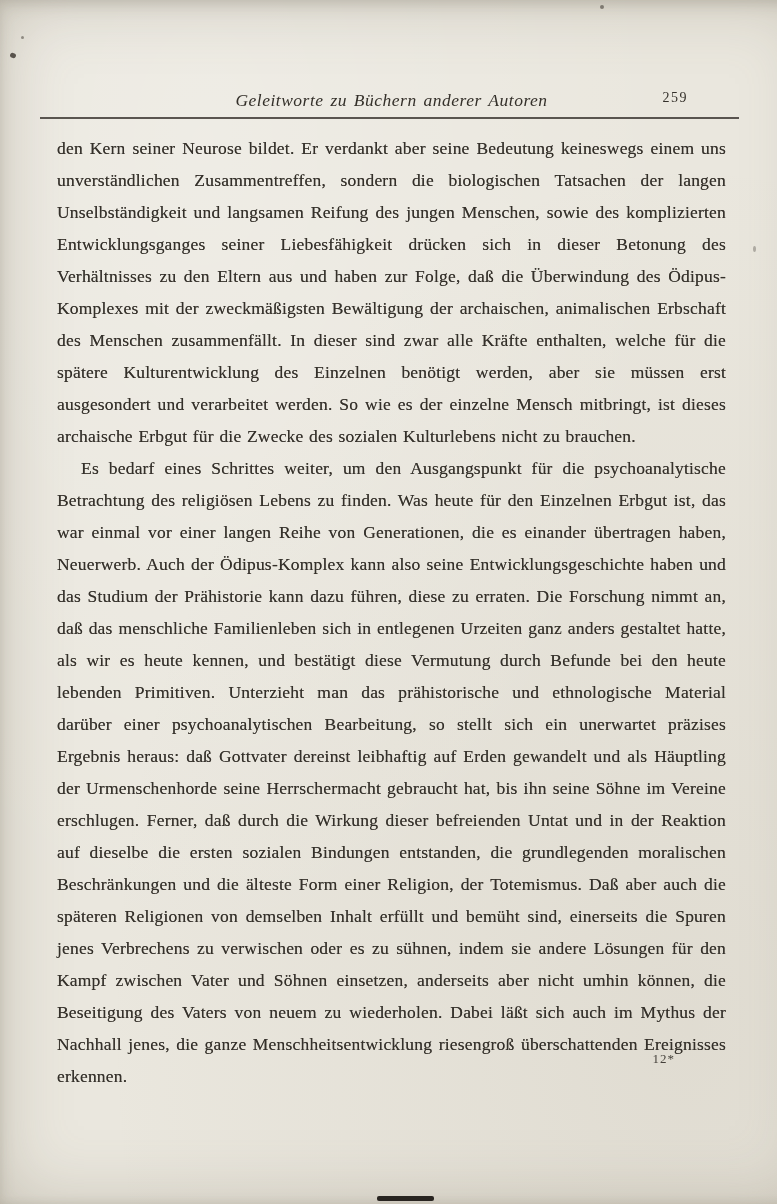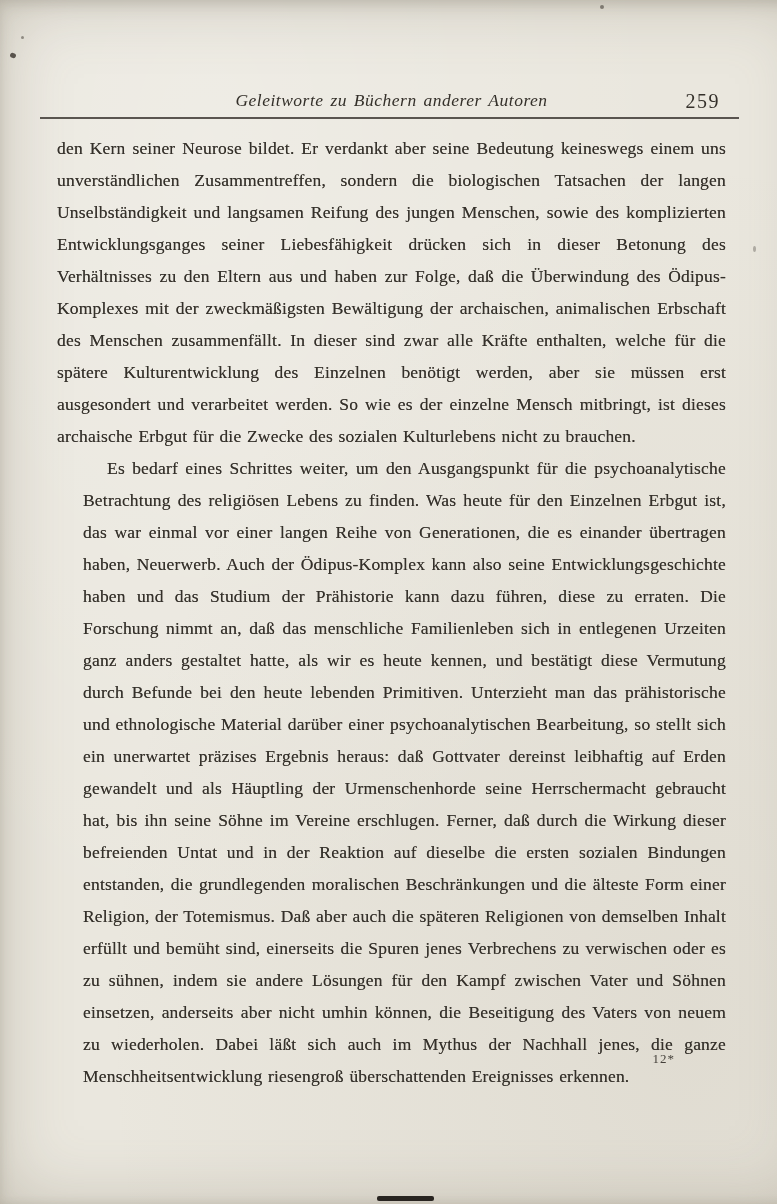--- a/index.html
+++ b/index.html
@@ -34,23 +34,23 @@
     text-align: center;
   }
   .head-title {
     font-style: italic;
     font-size: 17.5px;
     letter-spacing: 0.5px;
     word-spacing: 2px;
   }
   .page-number {
     position: absolute;
-    right: 6px;
+    right: 38px;
     top: 0;
-    font-size: 20px;
+    font-size: 14px;
     letter-spacing: 1.5px;
   }
   .head-rule {
     position: absolute;
     top: 117px;
     left: 40px;
     right: 74px;
     height: 2px;
     background: var(--ink, #34302a);
     opacity: 0.8;
@@ -63,21 +63,21 @@
     text-align: justify;
     font-size: 17.5px;
     line-height: 32px;
     letter-spacing: 0.2px;
     word-spacing: 1px;
     hyphens: auto;
     -webkit-hyphens: auto;
     text-shadow: 0 0 0.3px rgba(52,48,42,0.65);
   }
   .para { margin: 0; }
-  .para.indent { text-indent: 24px; margin-left: 26px; }
+  .para.indent { text-indent: 24px; }
   .sperr { letter-spacing: 2.6px; }
   .signature-mark {
     position: absolute;
     top: 1051px;
     right: 138px;
     font-size: 13px;
     letter-spacing: 1px;
     opacity: 0.9;
   }
   .speck {

